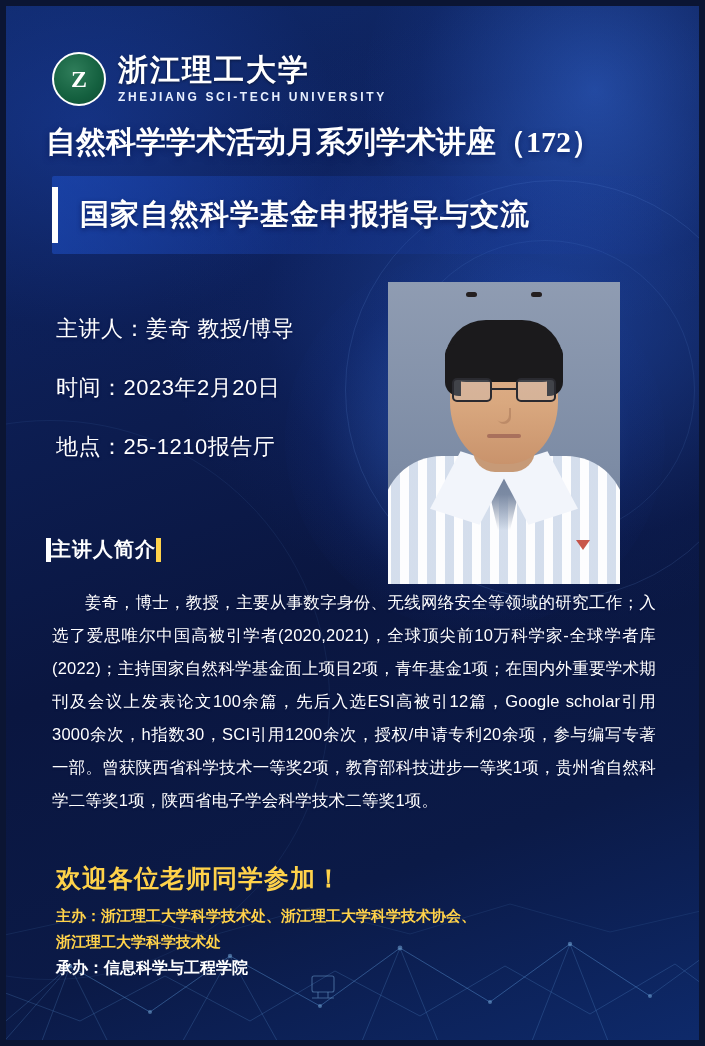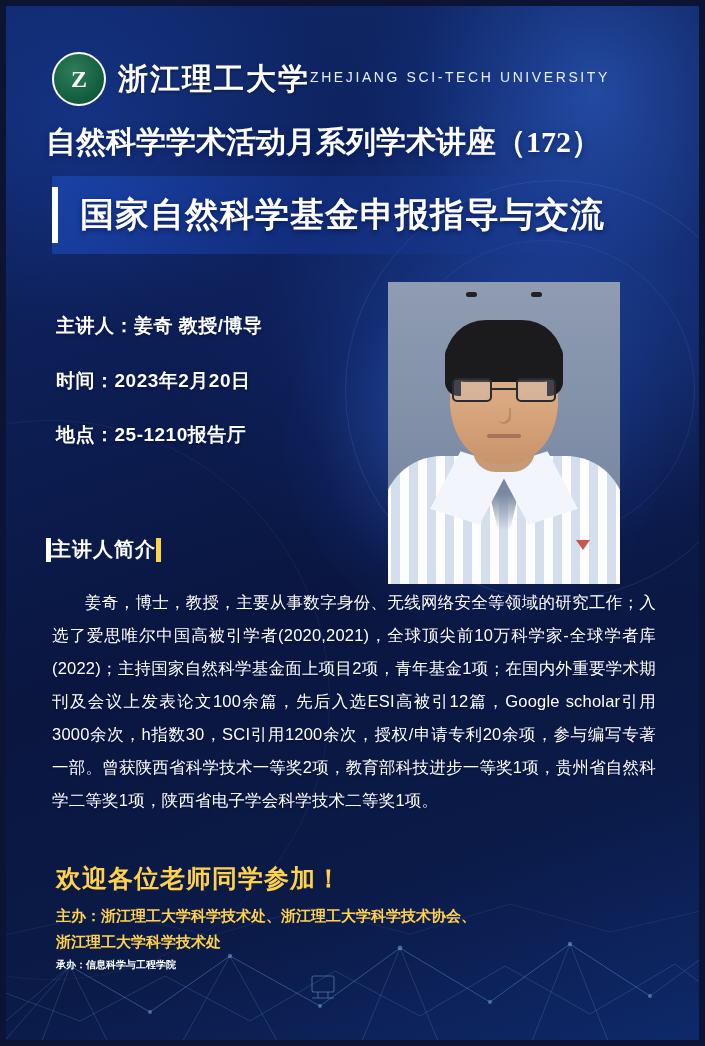--- a/index.html
+++ b/index.html
@@ -63,64 +63,63 @@
     width: 54px; height: 54px; border-radius: 50%;
     border: 2px solid #ffffff;
     display: flex; align-items: center; justify-content: center;
     background: radial-gradient(circle at 40% 35%, #2f7d5a 0%, #14603f 60%, #0c4a31 100%);
     position: relative; flex: none;
   }
   .logo-mark span {
     color: #fff; font-size: 24px; font-weight: bold;
     font-family: "Liberation Serif", serif;
   }
-  .logo-text { display: flex; flex-direction: row; line-height: 1; }
+  .logo-text { display: flex; flex-direction: column; line-height: 1; }
   .logo-cn {
     color: #ffffff; font-size: 30px; font-weight: bold;
     font-family: "Liberation Serif", serif; letter-spacing: 2px;
     text-shadow: 0 1px 3px rgba(0,0,0,0.45);
   }
   .logo-en {
-    color: #e8f0ff; font-size: 14px; letter-spacing: 2.6px;
-    margin-top: 6px; font-weight: normal;
+    color: #e8f0ff; font-size: 12px; letter-spacing: 2.6px;
+    margin-top: 6px; font-weight: bold;
   }
   .title-main {
     position: absolute; left: 46px; top: 122px; width: 620px;
     color: #ffffff; font-size: 30px; font-weight: bold;
     font-family: Liberation Serif, serif;
     letter-spacing: 0px; white-space: nowrap;
     text-shadow: 0 2px 6px rgba(0,20,80,0.7);
   }
   .subtitle-wrap {
     position: absolute; left: 52px; top: 176px; width: 610px;
     height: 78px;
     display: flex; align-items: center;
     background: linear-gradient(90deg, rgba(30,80,200,0.55) 0%, rgba(25,65,175,0.30) 45%, rgba(20,50,150,0.05) 100%);
     border-radius: 2px;
   }
   .subtitle-bar {
     width: 6px; height: 56px; background: #ffffff; margin-right: 22px;
     flex: none;
   }
   .subtitle-text {
-    color: #ffffff; font-size: 34px; font-weight: bold;
+    color: #ffffff; font-size: 29px; font-weight: bold;
     font-family: "Liberation Sans", sans-serif; letter-spacing: 1px;
     white-space: nowrap;
     text-shadow: 0 2px 5px rgba(0,10,60,0.6);
   }
   
   .info {
     position: absolute; left: 56px; top: 312px; width: 330px;
     color: #ffffff;
   }
   .info-line {
-    font-size: 19px; line-height: 1.5; margin-bottom: 26px;
+    font-size: 22px; line-height: 1.5; margin-bottom: 26px;
     letter-spacing: 0.5px;
     text-shadow: 0 1px 3px rgba(0,10,60,0.6);
-    font-weight: bold;
   }
   .info-line.indent { padding-left: 58px; margin-top: -22px; margin-bottom: 26px; }
   
   .portrait {
     position: absolute; left: 388px; top: 282px;
     width: 232px; height: 302px;
     overflow: hidden;
     background: #7e8ea8;
   }
   .p-bg { position: absolute; inset: 0; background: linear-gradient(180deg, #8f9cb2 0%, #7d8ca5 60%, #6f7e99 100%); }
@@ -214,21 +213,21 @@
   .welcome {
     position: absolute; left: 56px; top: 862px;
     color: #ffd24a; font-size: 25px; font-weight: bold; letter-spacing: 1px;
   }
   .org {
     position: absolute; left: 56px; top: 903px; width: 600px;
     color: #ffd24a; font-size: 15px; font-weight: bold; line-height: 1.75;
   }
   .host {
     position: absolute; left: 56px; top: 958px; width: 600px;
-    color: #ffffff; font-size: 10px; font-weight: bold;
+    color: #ffffff; font-size: 16px; font-weight: bold;
   }
   .frame-border {
     position: absolute; inset: 0; border: 6px solid #0b1533; pointer-events: none;
   }
 </style>
 </head>
 <body>
 
 <div id="poster">
 

